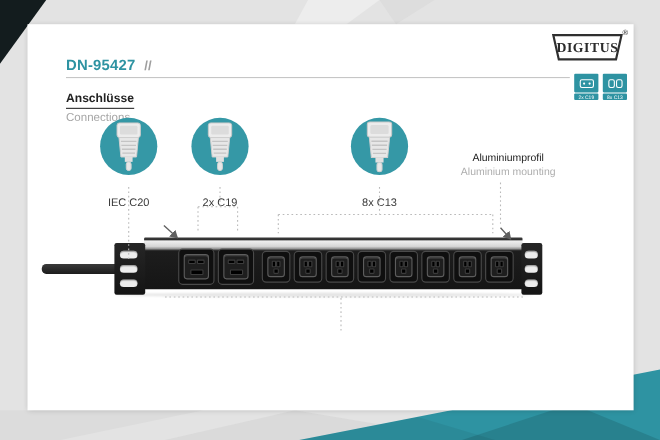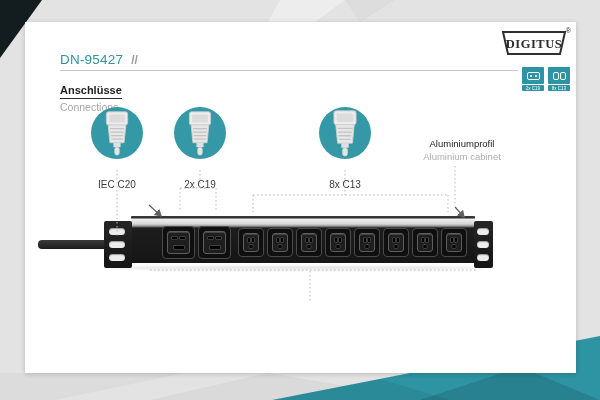--- a/index.html
+++ b/index.html
@@ -4,21 +4,21 @@
 <style>
   html,body{margin:0;padding:0;background:#e3e3e3;}
   *{box-sizing:border-box;}
   #stage{position:relative;width:600px;height:400px;overflow:hidden;
          font-family:"Liberation Sans",sans-serif;background:#e3e3e3;}
   #bg{position:absolute;left:0;top:0;}
   #card{position:absolute;left:25px;top:22px;width:551px;height:351px;background:#ffffff;
         box-shadow:0 1px 5px rgba(0,0,0,0.18);}
   
   #hdr{position:absolute;left:60px;top:52px;width:470px;display:flex;align-items:baseline;gap:8px;}
-  .pcode{color:#2E93A2;font-weight:normal;font-size:13.5px;letter-spacing:.2px;}
+  .pcode{color:#2E93A2;font-weight:bold;font-size:13.5px;letter-spacing:.2px;}
   .psep{color:#9e9e9e;font-weight:bold;font-size:12px;}
   .ptitle{color:#3d3d3d;font-size:11.5px;}
   #hrule{position:absolute;left:60px;top:70px;width:458px;height:1px;background:#c6c6c6;}
   
   #logo{position:absolute;left:499px;top:28px;width:74px;height:30px;}
   #logo .reg{position:absolute;right:2px;top:-1px;font-size:7px;color:#2f2f2f;}
   
   #badges{position:absolute;left:522px;top:67px;display:flex;gap:4px;}
   .badge{width:22px;display:flex;flex-direction:column;gap:1px;}
   .badge .bicon{height:17px;background:#2E93A2;border-radius:1px;display:flex;align-items:center;justify-content:center;}
@@ -173,21 +173,21 @@
         <path d="M14 21 H30 M14.5 25 H29.5 M15 29 H29 M15.5 33 H28.5" stroke="#c4c4c4" stroke-width="1.4"></path>
         <rect x="18" y="37" width="8" height="5" fill="#e0e0e0"></rect>
         <rect x="19.5" y="42" width="5" height="9" rx="2.5" fill="#e7e7e7" stroke="#d0d0d0"></rect>
       </svg>
     </div>
     <div class="clabel">8x C13</div>
   </div>
 
   <div id="alu">
     <div class="cl-de">Aluminiumprofil</div>
-    <div class="cl-en">Aluminium cabinet</div>
+    <div class="cl-en">Aluminium mounting</div>
   </div>
   <div id="angle">
   </div>
 
   <div id="pshadow"></div>
   <div id="cable"></div>
   <div id="body"></div>
   <div class="bracket" id="brL">
     <div class="bslot s1"></div>
       <div class="bslot s2"></div>

